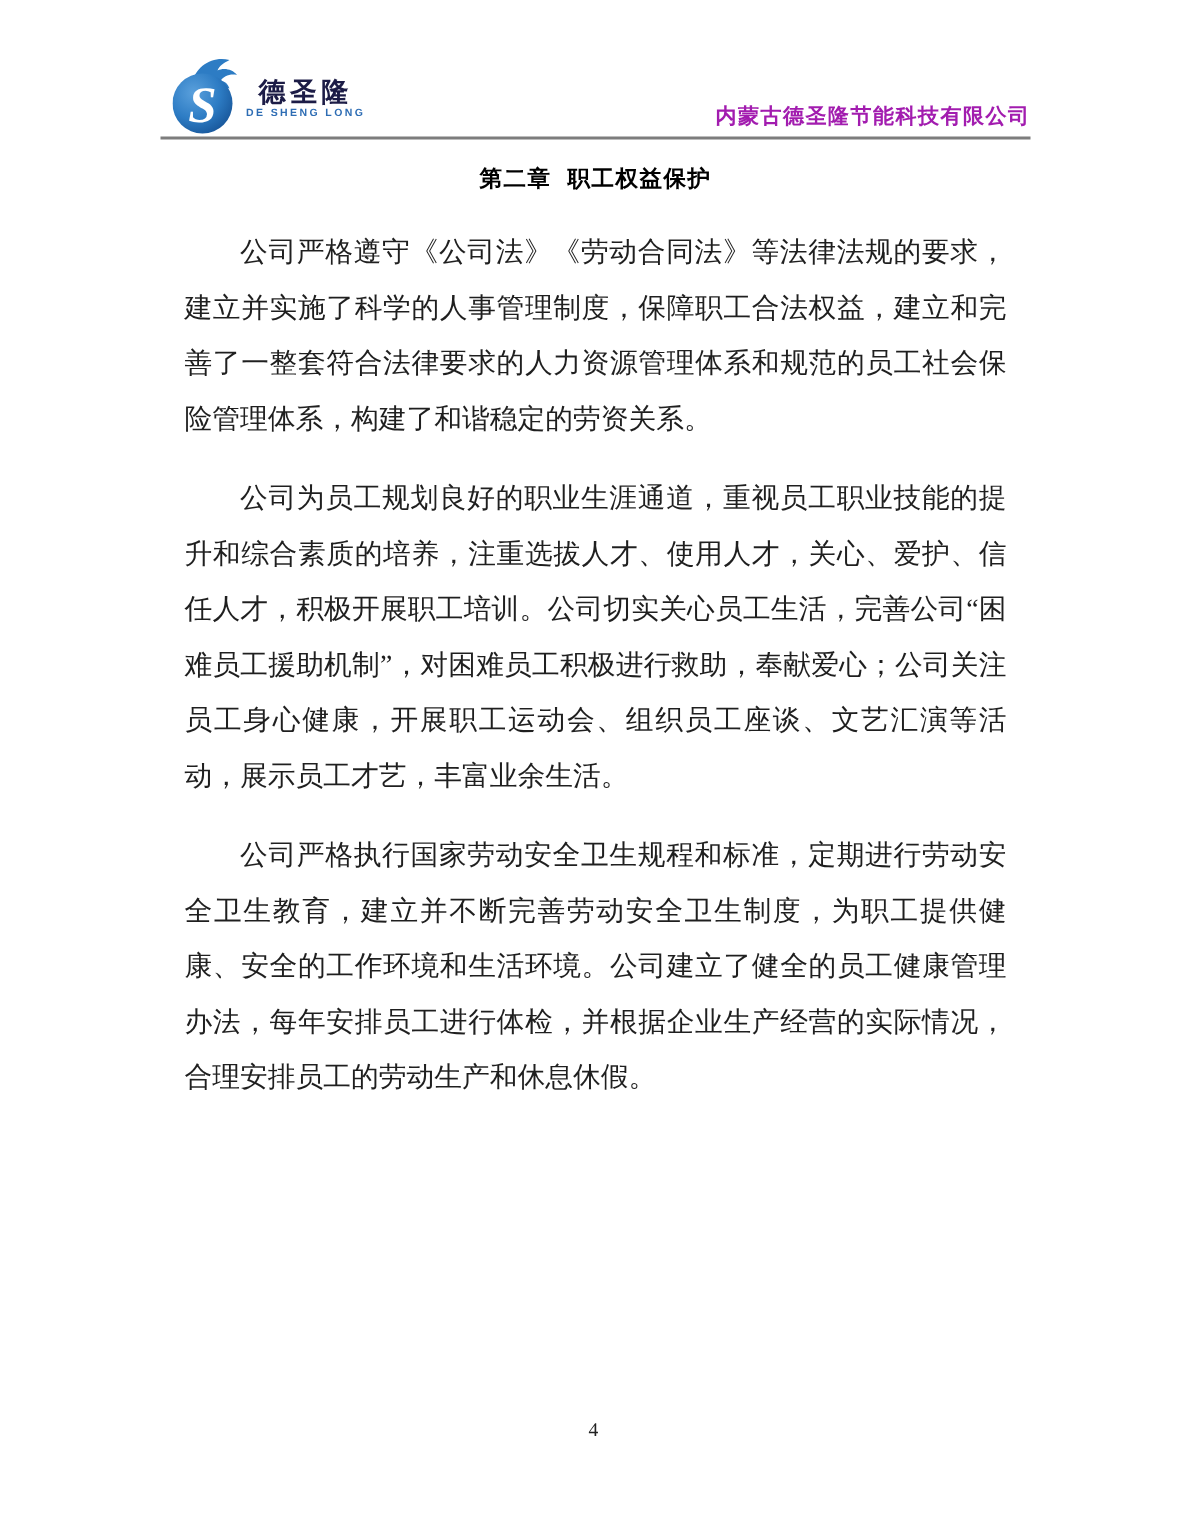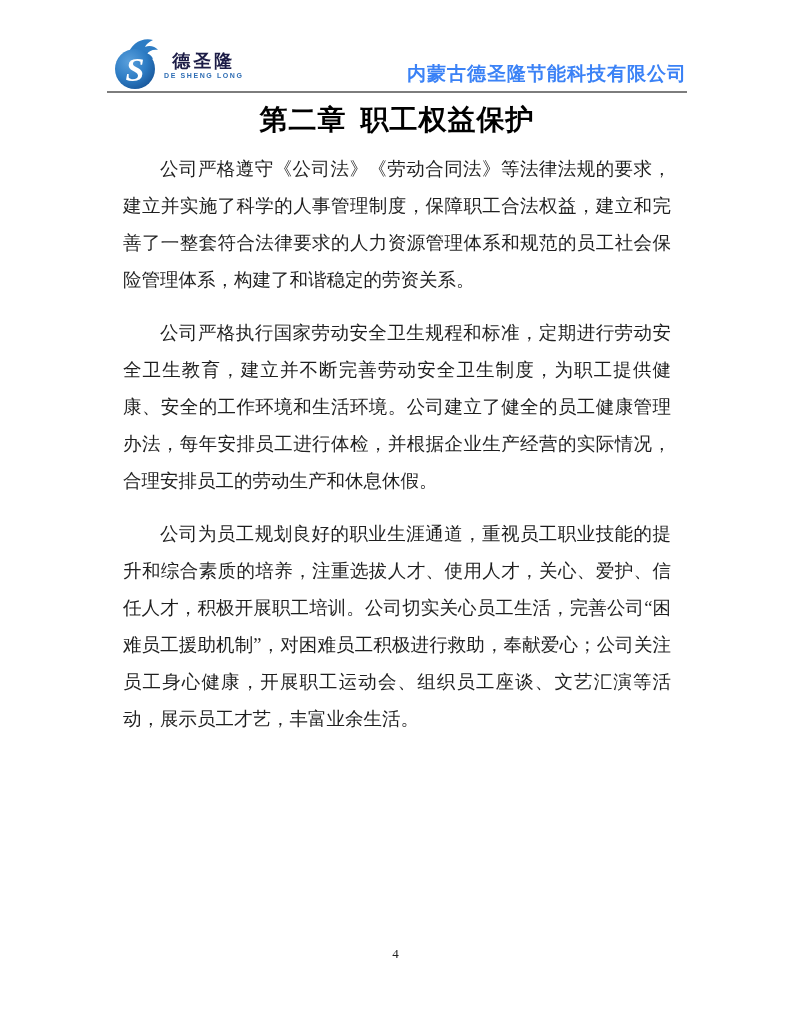--- a/index.html
+++ b/index.html
@@ -33,28 +33,28 @@
     font-weight:bold;font-size:18px;line-height:19px;letter-spacing:3px;
     color:var(--logo-cn-color);
   }
   .logo-en{
     font-family:"Liberation Sans","DejaVu Sans",sans-serif;
     font-weight:bold;font-size:7px;line-height:9px;letter-spacing:1.6px;
     color:var(--logo-en-color);
   }
   .company{
     position:absolute;right:0;bottom:4px;
-    font-weight:bold;font-size:19px;letter-spacing:1px;color:#3b82f6;
+    font-weight:bold;font-size:14px;letter-spacing:1px;color:#a21caf;
     white-space:nowrap;
   }
 
   
   .content{position:absolute;left:107px;top:95px;width:580px;}
   .title{
-    text-align:center;font-weight:bold;font-size:28px;line-height:30px;
+    text-align:center;font-weight:bold;font-size:15px;line-height:30px;
     margin:10px 0 6px 0;color:#000000;letter-spacing:1px;word-spacing:6px;
     white-space:nowrap;
   }
   .para{
     font-size:18.5px;line-height:37px;color:var(--text-color);
     text-align:justify;text-justify:inter-ideograph;
     text-indent:37px;margin:16px;
   }
 
   
@@ -91,21 +91,21 @@
         <span class="logo-cn">德圣隆</span>
         <span class="logo-en">DE SHENG LONG</span>
       </span>
     </div>
     <div class="company">内蒙古德圣隆节能科技有限公司</div>
   </div>
 
   <div class="content">
     <h1 class="title">第二章 职工权益保护</h1>
     <p class="para">公司严格遵守《公司法》《劳动合同法》等法律法规的要求，建立并实施了科学的人事管理制度，保障职工合法权益，建立和完善了一整套符合法律要求的人力资源管理体系和规范的员工社会保险管理体系，构建了和谐稳定的劳资关系。</p>
+    <p class="para">公司为员工规划良好的职业生涯通道，重视员工职业技能的提升和综合素质的培养，注重选拔人才、使用人才，关心、爱护、信任人才，积极开展职工培训。公司切实关心员工生活，完善公司“困难员工援助机制”，对困难员工积极进行救助，奉献爱心；公司关注员工身心健康，开展职工运动会、组织员工座谈、文艺汇演等活动，展示员工才艺，丰富业余生活。</p>
     <p class="para">公司严格执行国家劳动安全卫生规程和标准，定期进行劳动安全卫生教育，建立并不断完善劳动安全卫生制度，为职工提供健康、安全的工作环境和生活环境。公司建立了健全的员工健康管理办法，每年安排员工进行体检，并根据企业生产经营的实际情况，合理安排员工的劳动生产和休息休假。</p>
-    <p class="para">公司为员工规划良好的职业生涯通道，重视员工职业技能的提升和综合素质的培养，注重选拔人才、使用人才，关心、爱护、信任人才，积极开展职工培训。公司切实关心员工生活，完善公司“困难员工援助机制”，对困难员工积极进行救助，奉献爱心；公司关注员工身心健康，开展职工运动会、组织员工座谈、文艺汇演等活动，展示员工才艺，丰富业余生活。</p>
   </div>
 
   <div class="footer">
     <span class="page-number">4</span>
   </div>
 
 </div>
 
 </body></html>

